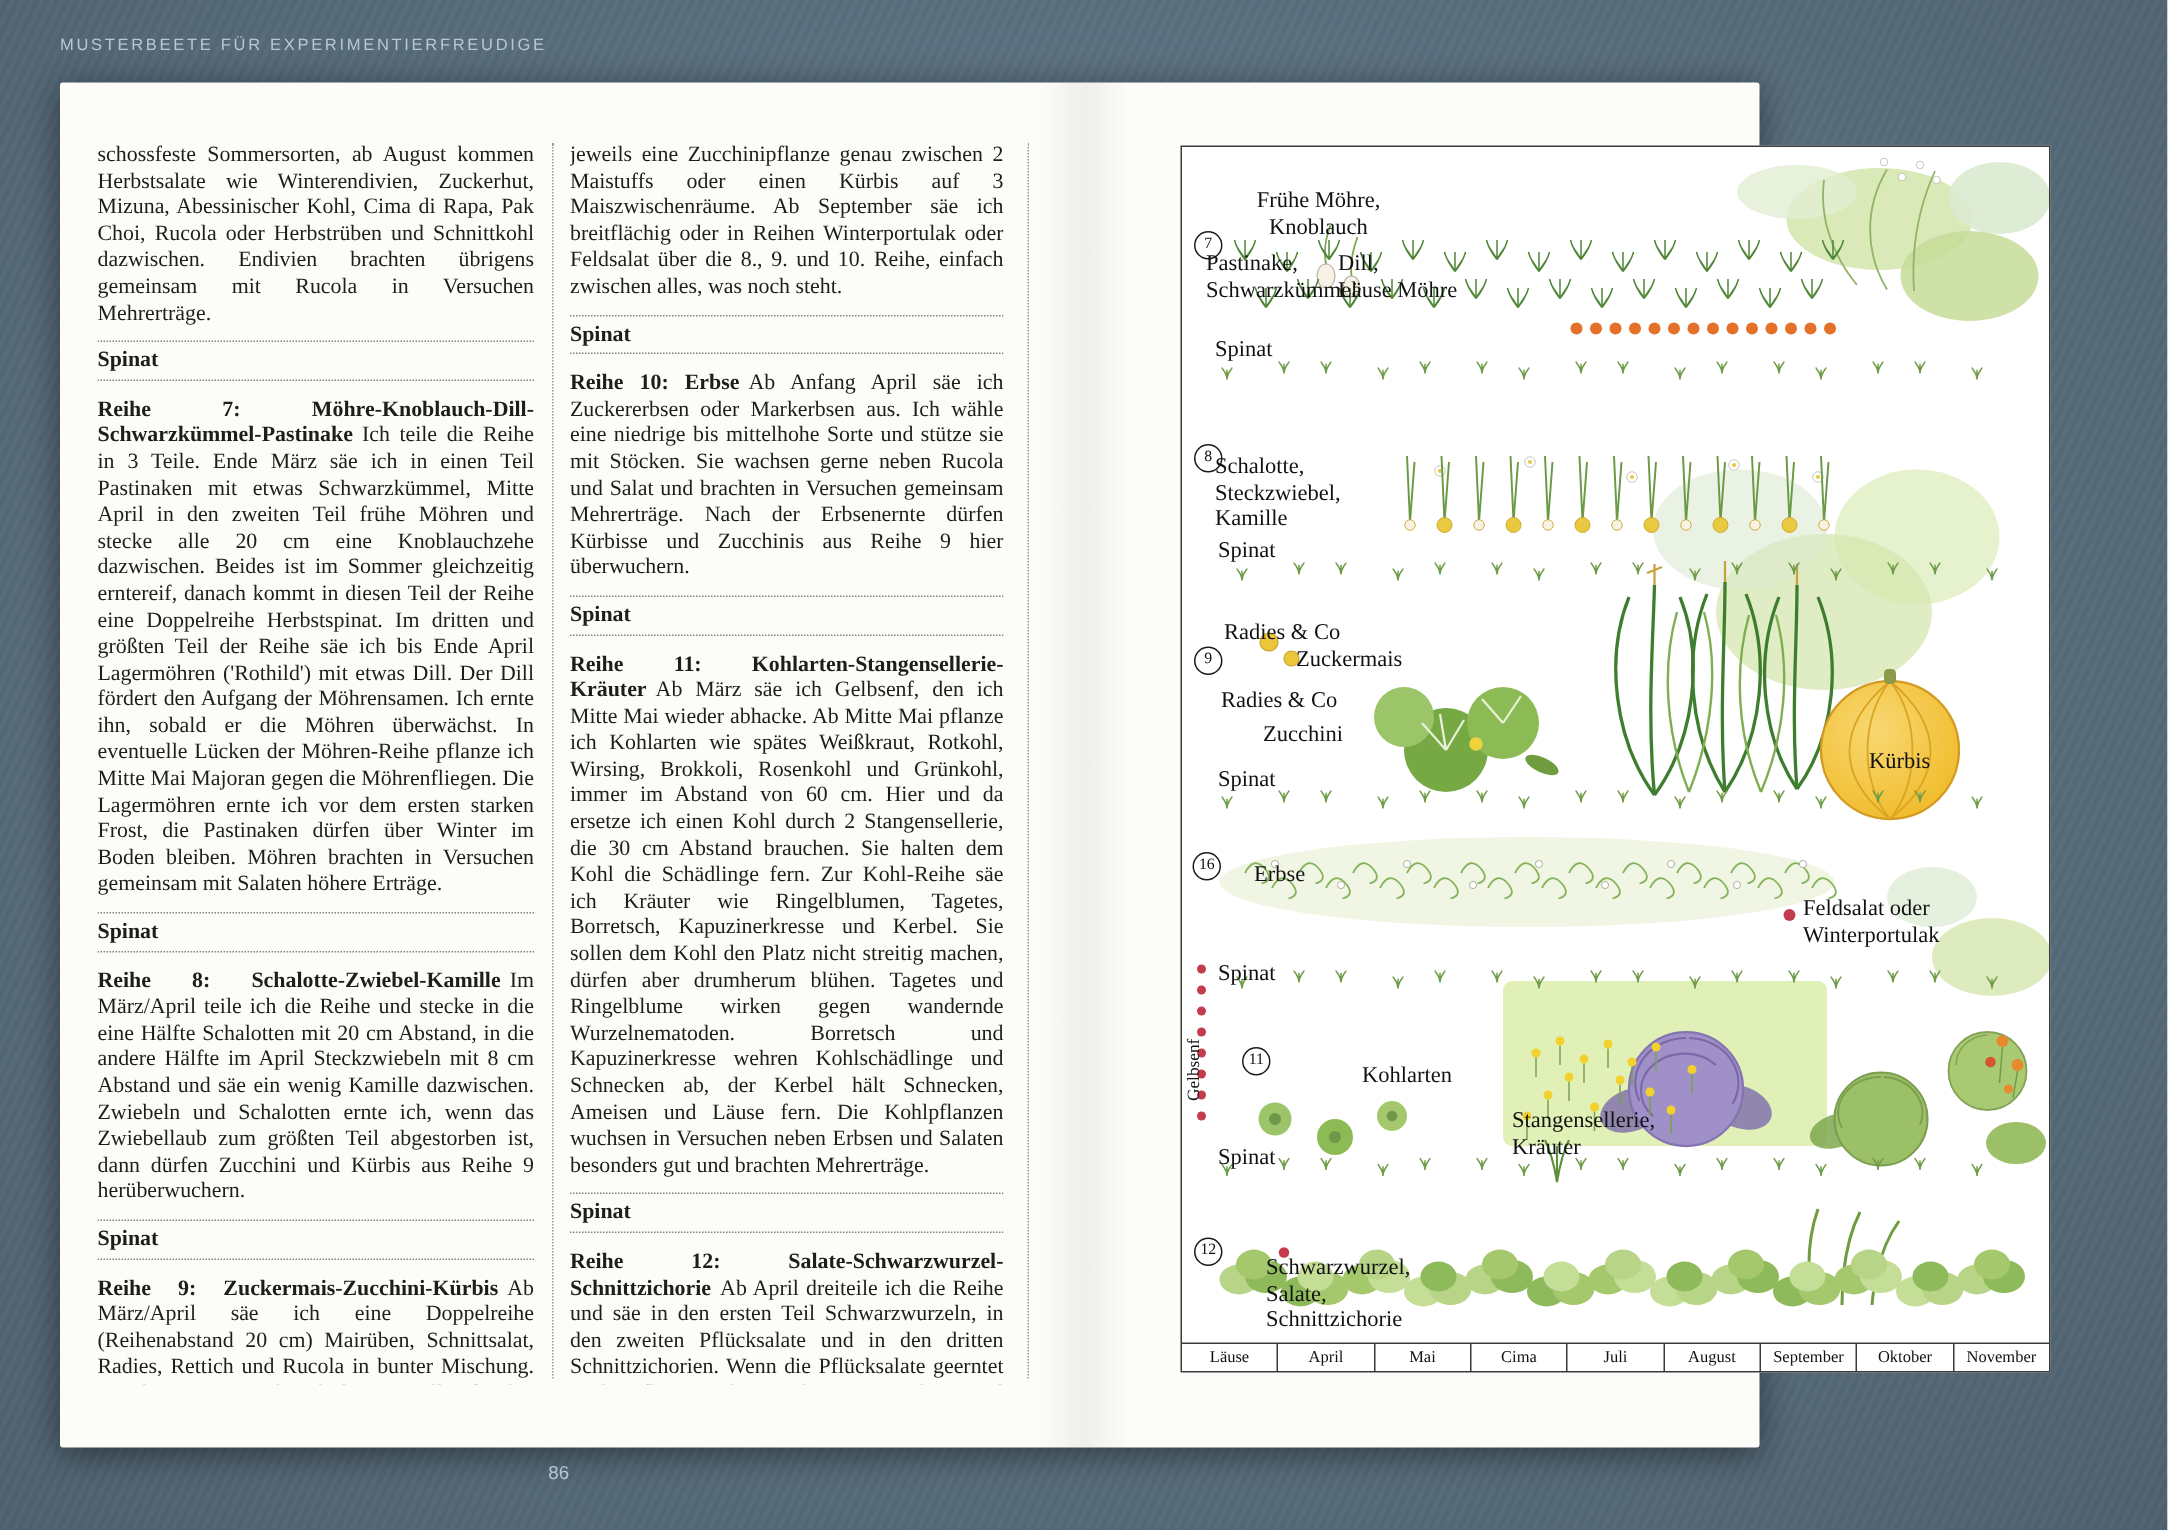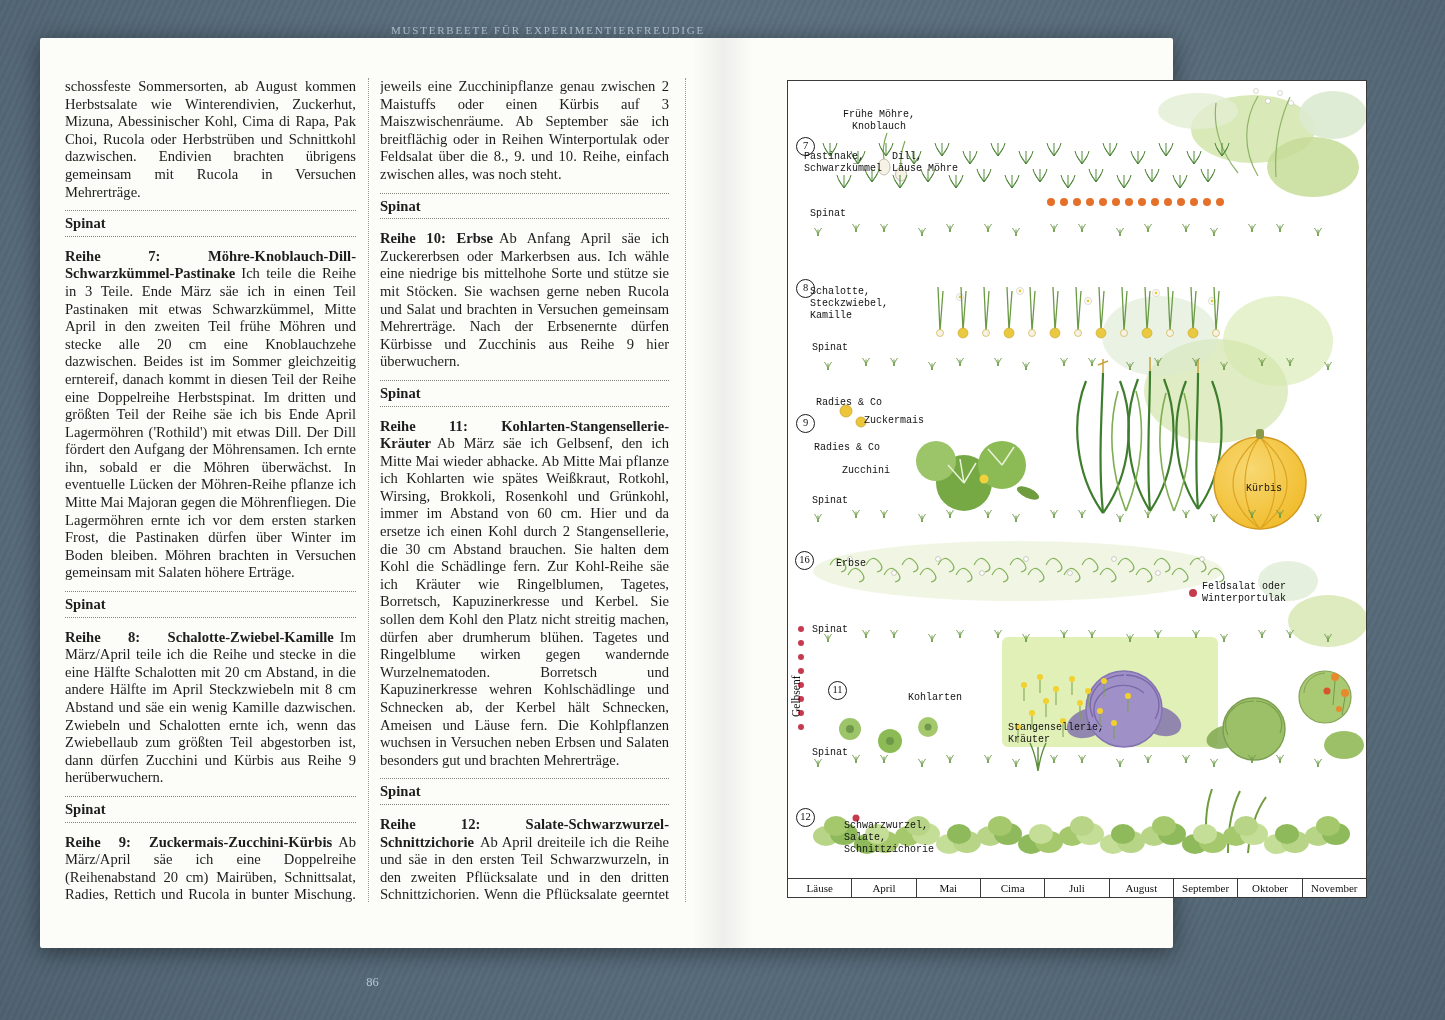--- a/index.html
+++ b/index.html
@@ -4,52 +4,52 @@
 <style>
   html,body{margin:0;padding:0;}
   .viewport{
     position:relative;width:1445px;height:1020px;overflow:hidden;
     font-family:"Liberation Serif",serif;
     background:
       radial-gradient(ellipse at 50% 42%, rgba(255,255,255,.06), rgba(0,0,0,.16)),
       repeating-linear-gradient(115deg, rgba(255,255,255,.022) 0 3px, rgba(0,0,0,.025) 3px 6px),
       #5d7485;
   }
-  .running-head{position:absolute;top:24px;font-family:Liberation Serif, serif;
-    font-size:11px;letter-spacing:1.8px;color:#b6c8d4;text-align:right;}
+  .running-head{position:absolute;top:24px;font-family:Liberation Sans, sans-serif;
+    font-size:11px;letter-spacing:1.8px;color:#b6c8d4;text-align:left;}
   .rh-left{left:40px;width:665px;}
   .rh-right{left:740px;width:665px;}
-  .pagenum{position:absolute;top:975px;font-family:Liberation Serif, serif;
+  .pagenum{position:absolute;top:975px;font-family:Liberation Sans, sans-serif;
     font-size:12.5px;color:#b6c8d4;text-align:center;}
   .pn-left{left:40px;width:665px;}
   .pn-right{left:740px;width:665px;}
 
-  .spread{position:absolute;left:40px;top:38px;width:1133px;height:910px;
+  .spread{position:absolute;left:40px;top:55px;width:1133px;height:910px;
     background:#fcfcf9;box-shadow:0 4px 22px rgba(0,0,0,.45);border-radius:2px;}
   .fold{position:absolute;left:652px;top:0;width:62px;height:910px;
     background:linear-gradient(90deg,transparent,rgba(0,0,0,.055) 50%,transparent);}
 
   .col{position:absolute;top:40px;height:828px;overflow:hidden;
     font-size:14.6px;line-height:17.6px;color:#1d1d1b;}
   .col1{left:25px;width:291px;}
   .col2{left:340px;width:289px;}
   .col-rule{position:absolute;top:40px;height:824px;border-left:1px dotted #9a9a8e;}
   .cr1{left:328px;}
   .cr2{left:645px;}
   p.body{margin:0;text-align:justify;hyphens:auto;-webkit-hyphens:auto;}
   .entry-title{font-weight:bold;margin-right:6px;}
   .sep{margin:9px 0 11px;padding:4px 0 3px;
     border-top:1px dotted #83837a;border-bottom:1px dotted #83837a;}
   .sep-label{font-weight:bold;font-size:14.6px;}
 
   .illustration{position:absolute;left:747px;top:42px;width:578px;height:816px;
     border:1px solid #3a3a3a;background:#fff;box-sizing:content-box;}
   .illustration svg{position:absolute;left:0;top:0;}
-  .ill-label{position:absolute;font-size:10px;line-height:1.18;color:#111;
-    white-space:pre-line;font-family:Liberation Mono, monospace;}
+  .ill-label{position:absolute;font-size:15px;line-height:1.18;color:#111;
+    white-space:pre-line;}
   .ill-label.centered{text-align:center;}
   .vlabel{position:absolute;left:2px;top:558px;height:78px;font-size:11.5px;color:#111;
     writing-mode:vertical-rl;transform:rotate(180deg);}
   .rownum{position:absolute;width:17px;height:17px;border:1.3px solid #1a1a1a;border-radius:50%;
     background:rgba(255,255,255,.88);font-size:10.5px;line-height:16px;text-align:center;color:#111;}
   .months{position:absolute;left:0;right:0;bottom:0;height:18px;border-top:1px solid #3a3a3a;
     display:flex;background:#fff;}
   .month{flex:1;border-right:1px solid #3a3a3a;font-size:11px;display:flex;
     align-items:center;justify-content:center;color:#111;}
   .month:last-child{border-right:none;}

